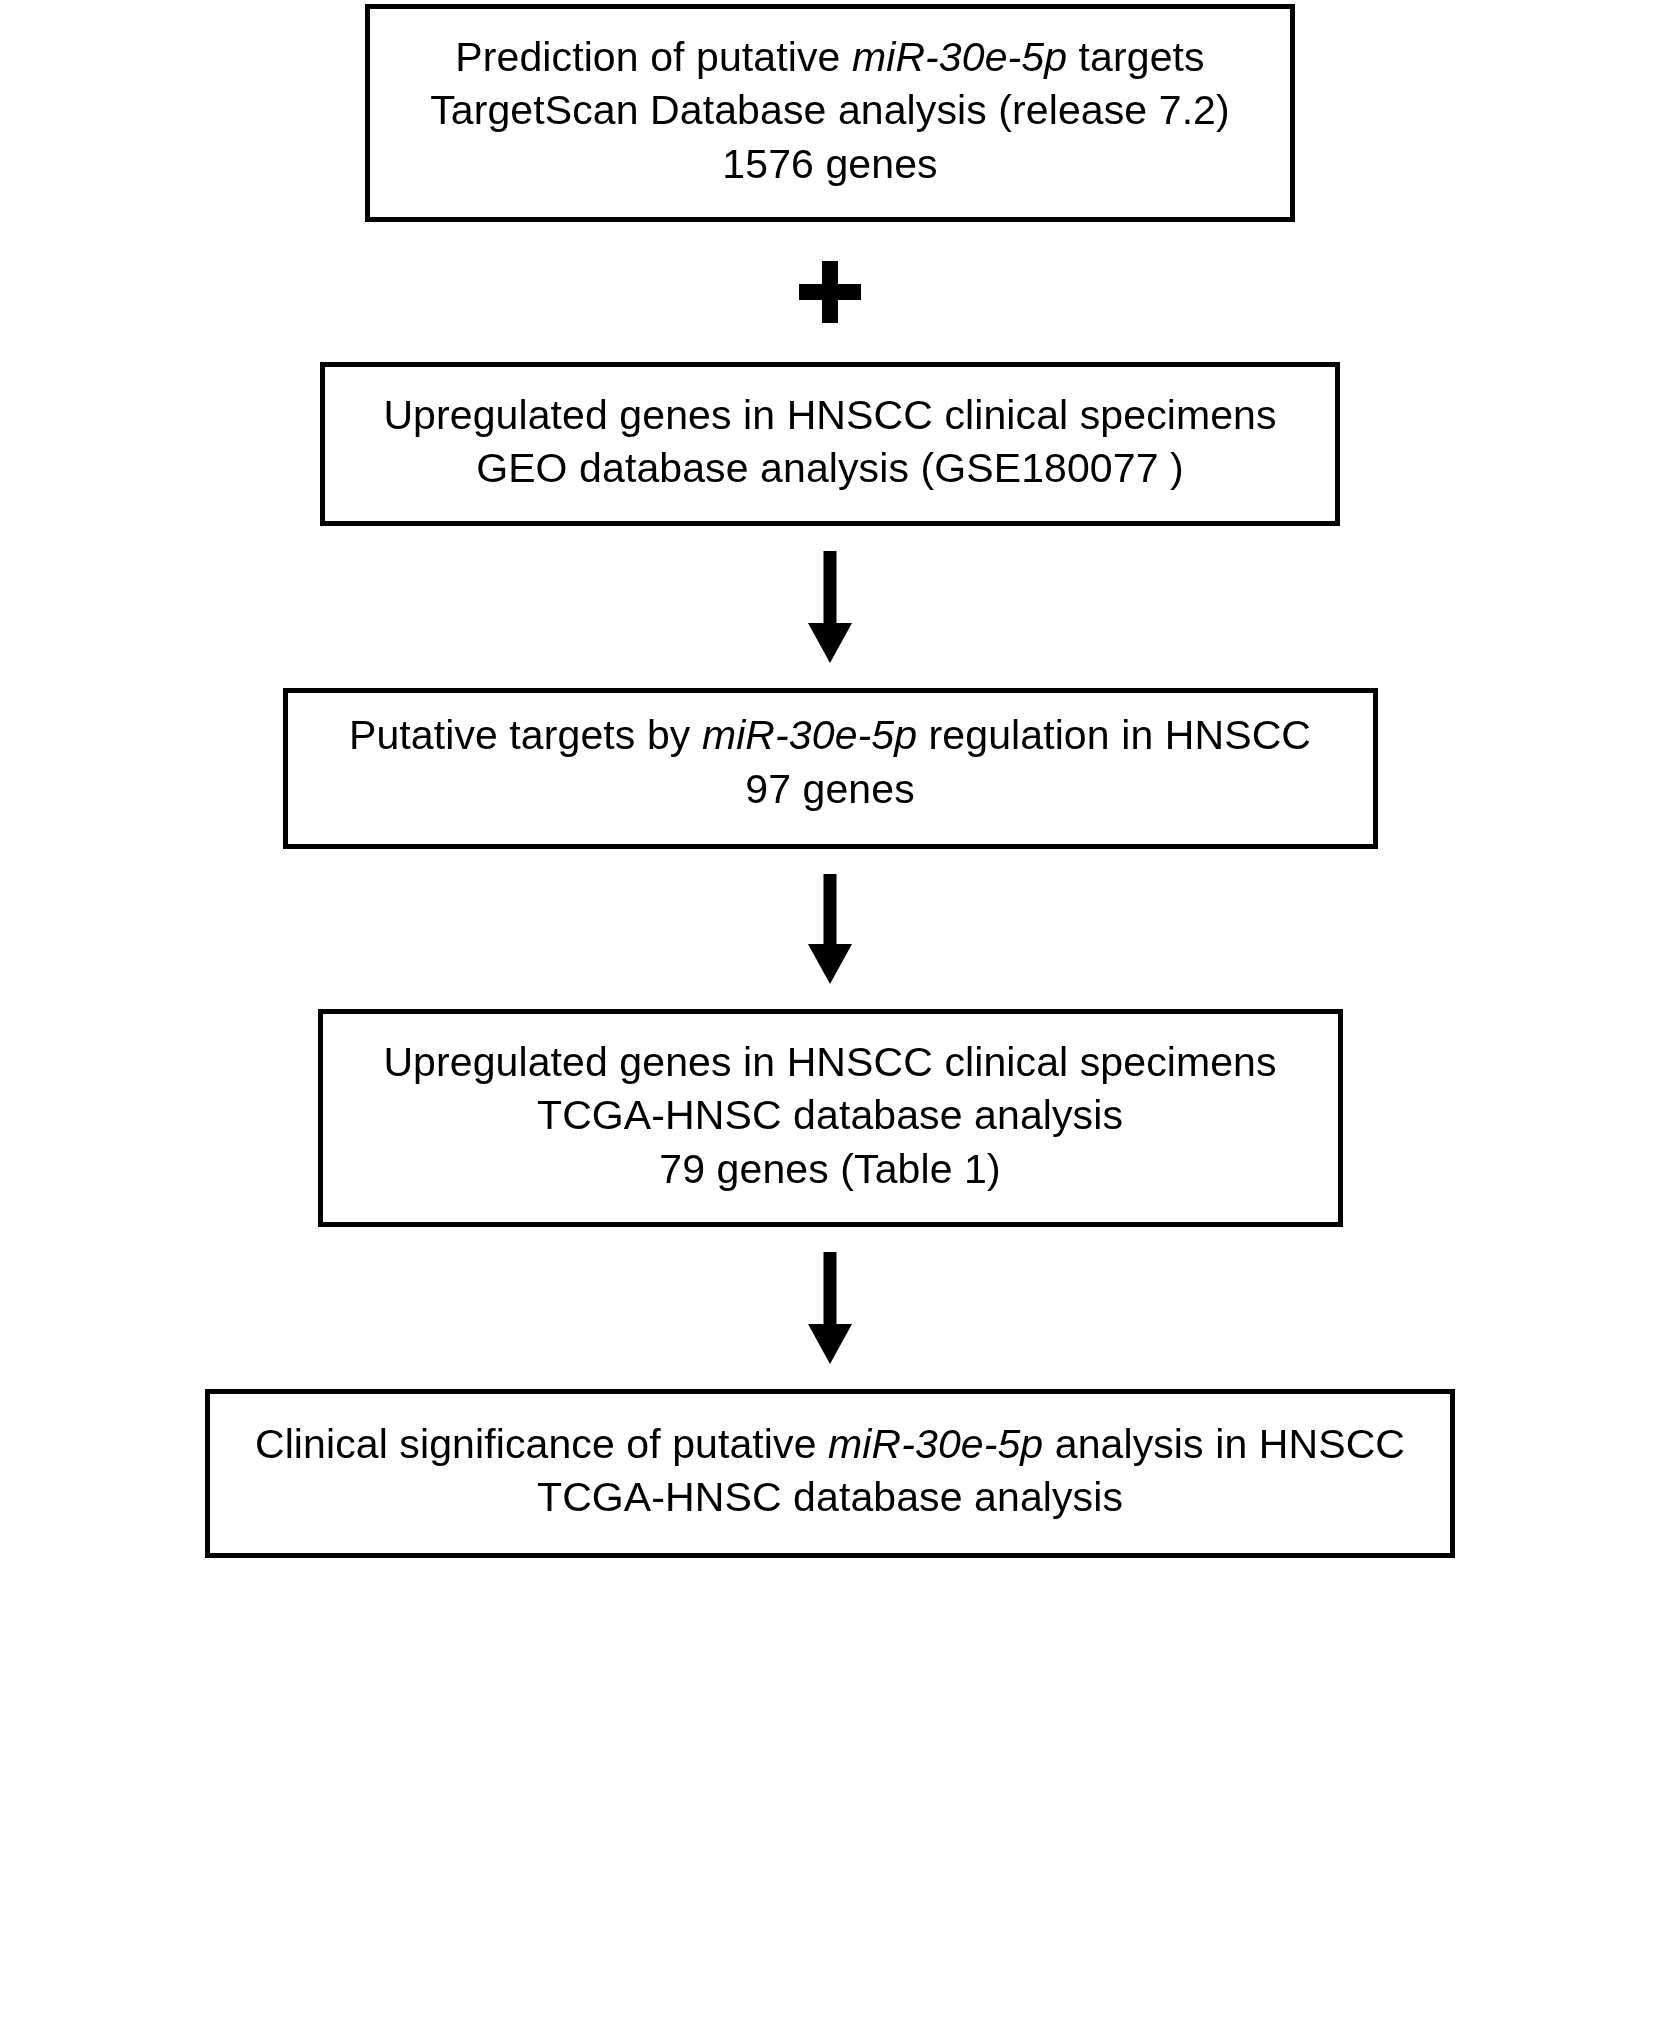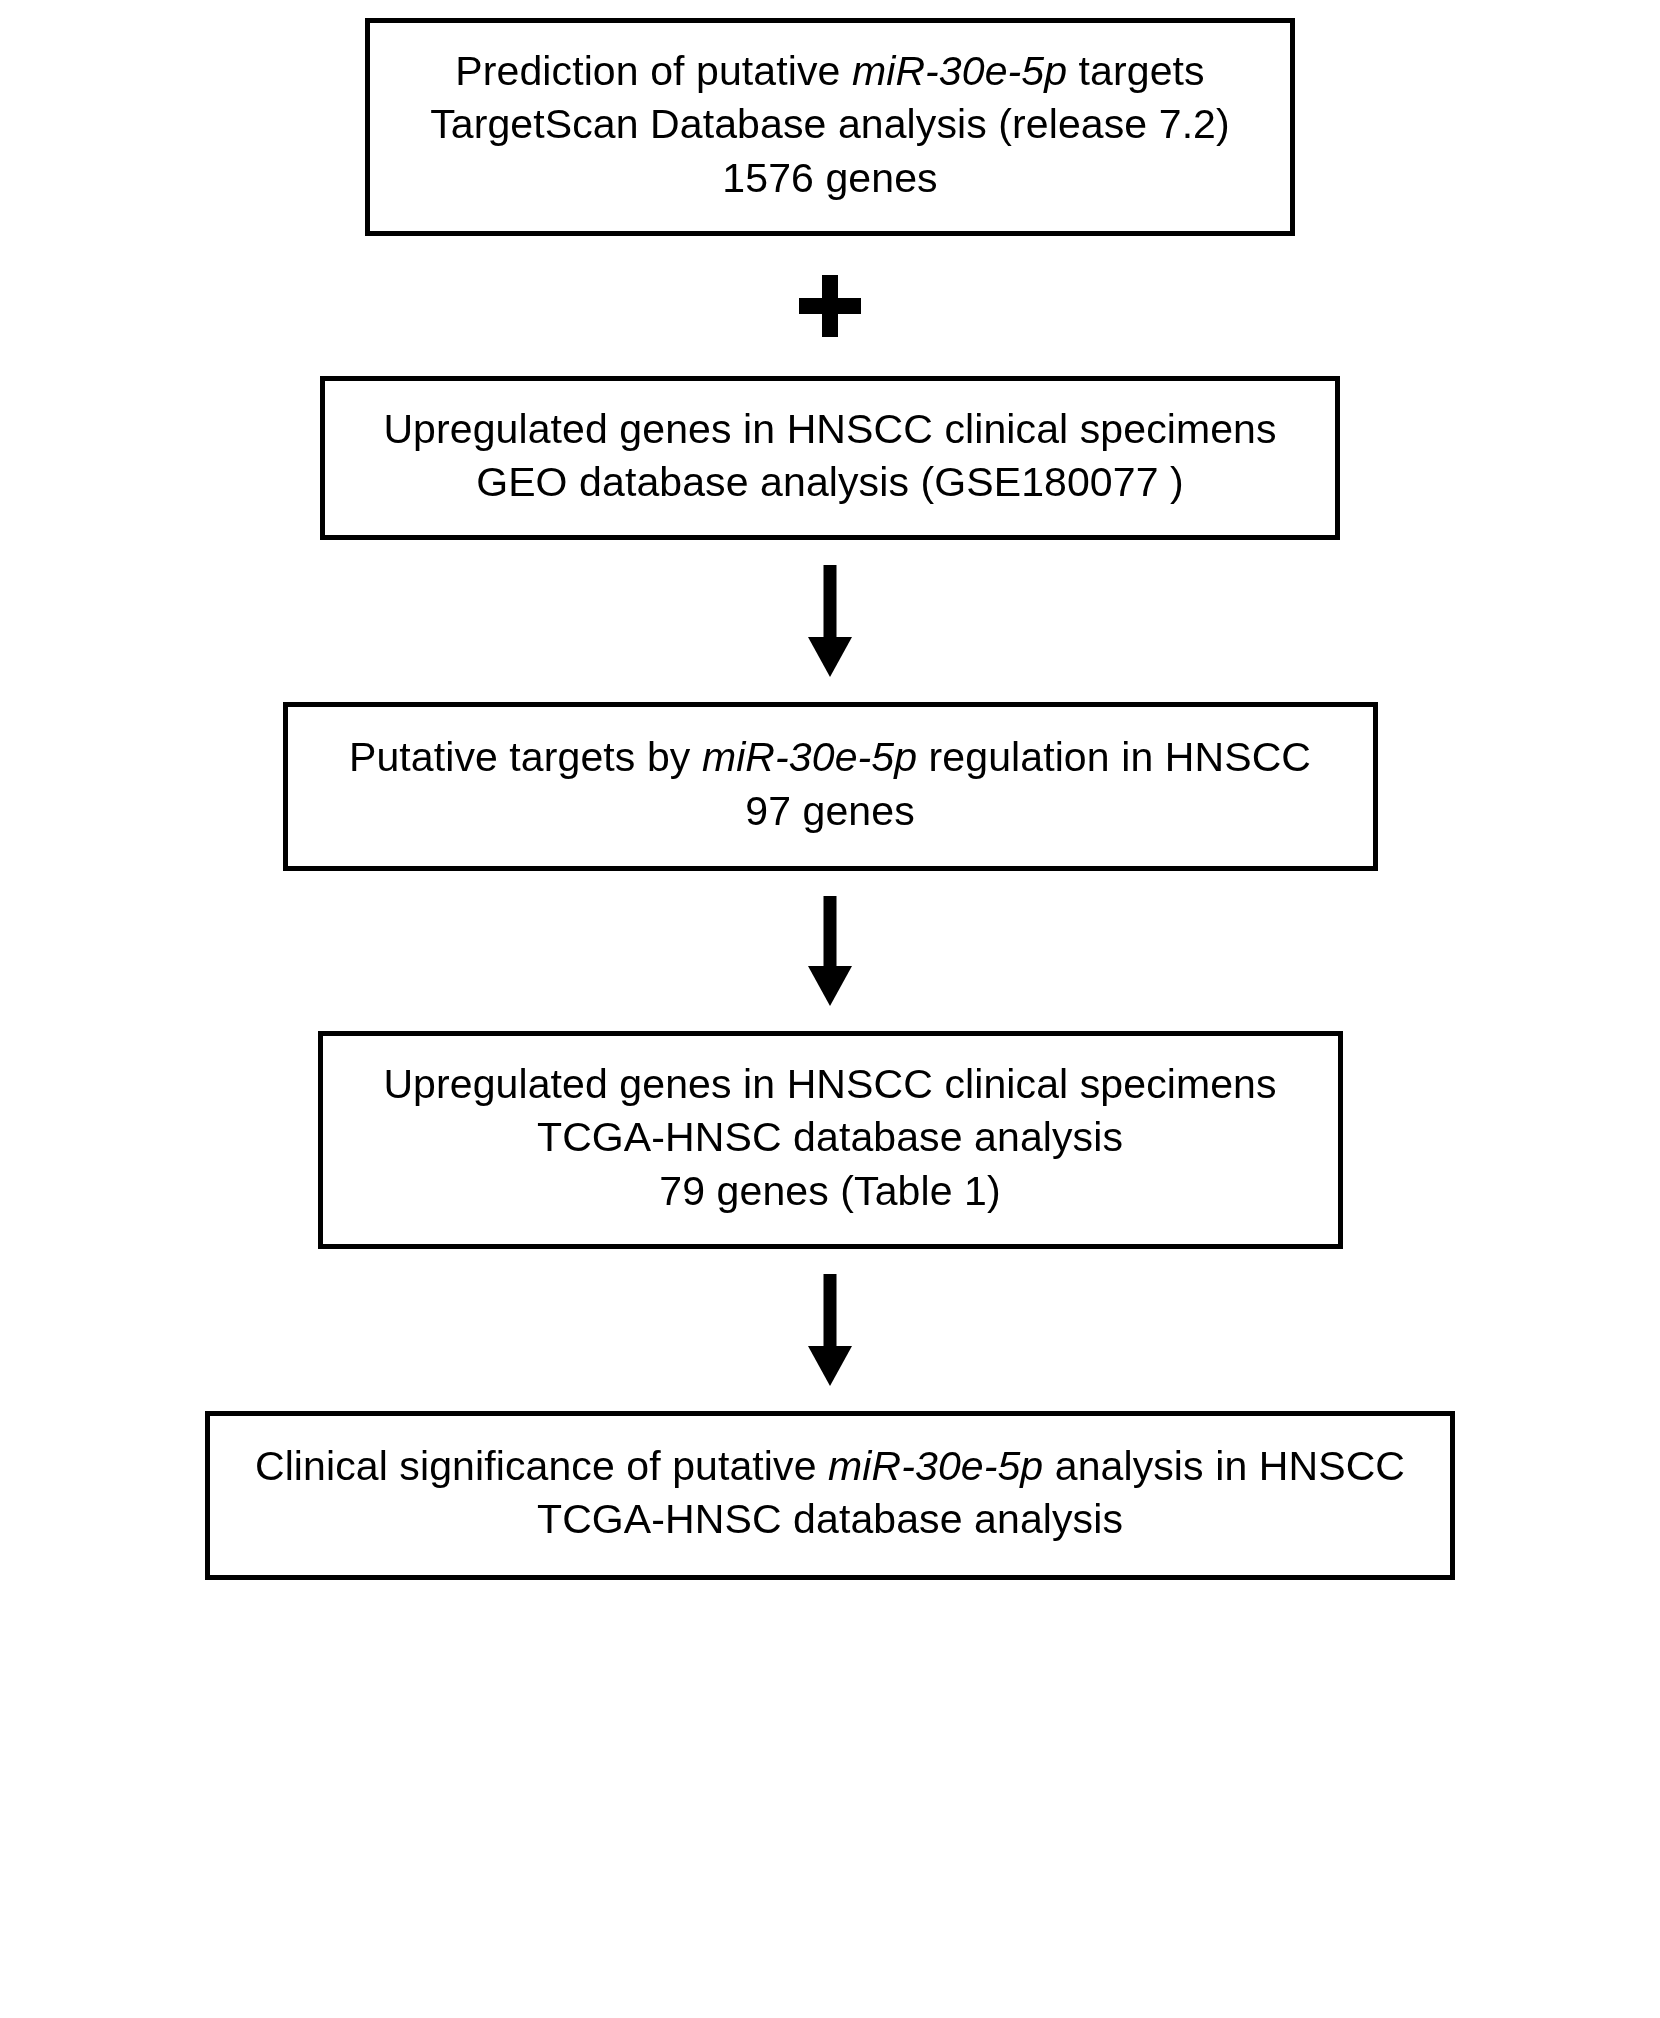--- a/index.html
+++ b/index.html
@@ -46,21 +46,21 @@
     font-size: 0.62em;
     line-height: 0;
     vertical-align: baseline;
     position: relative;
     top: 0.30em;
   }
 
   
   #box-1 {
     width: 930px;
-    margin-top: 18px;
+    margin-top: 4px;
     padding: 22px 0 26px 0;
   }
   #plus-connector {
     height: 140px;
     display: flex;
     align-items: center;
     justify-content: center;
   }
   .plus-glyph {
     position: relative;
@@ -84,21 +84,21 @@
     left: 23px;
     height: 62px;
     width: 16px;
   }
   #box-2 {
     width: 1020px;
     padding: 22px 0 26px 0;
   }
   #box-3 {
     width: 1095px;
-    padding: 24px 0 28px 0;
+    padding: 16px 0 28px 0;
   }
   #box-4 {
     width: 1025px;
     padding: 22px 0 26px 0;
   }
   #box-5 {
     width: 1250px;
     padding: 24px 0 28px 0;
   }
 

